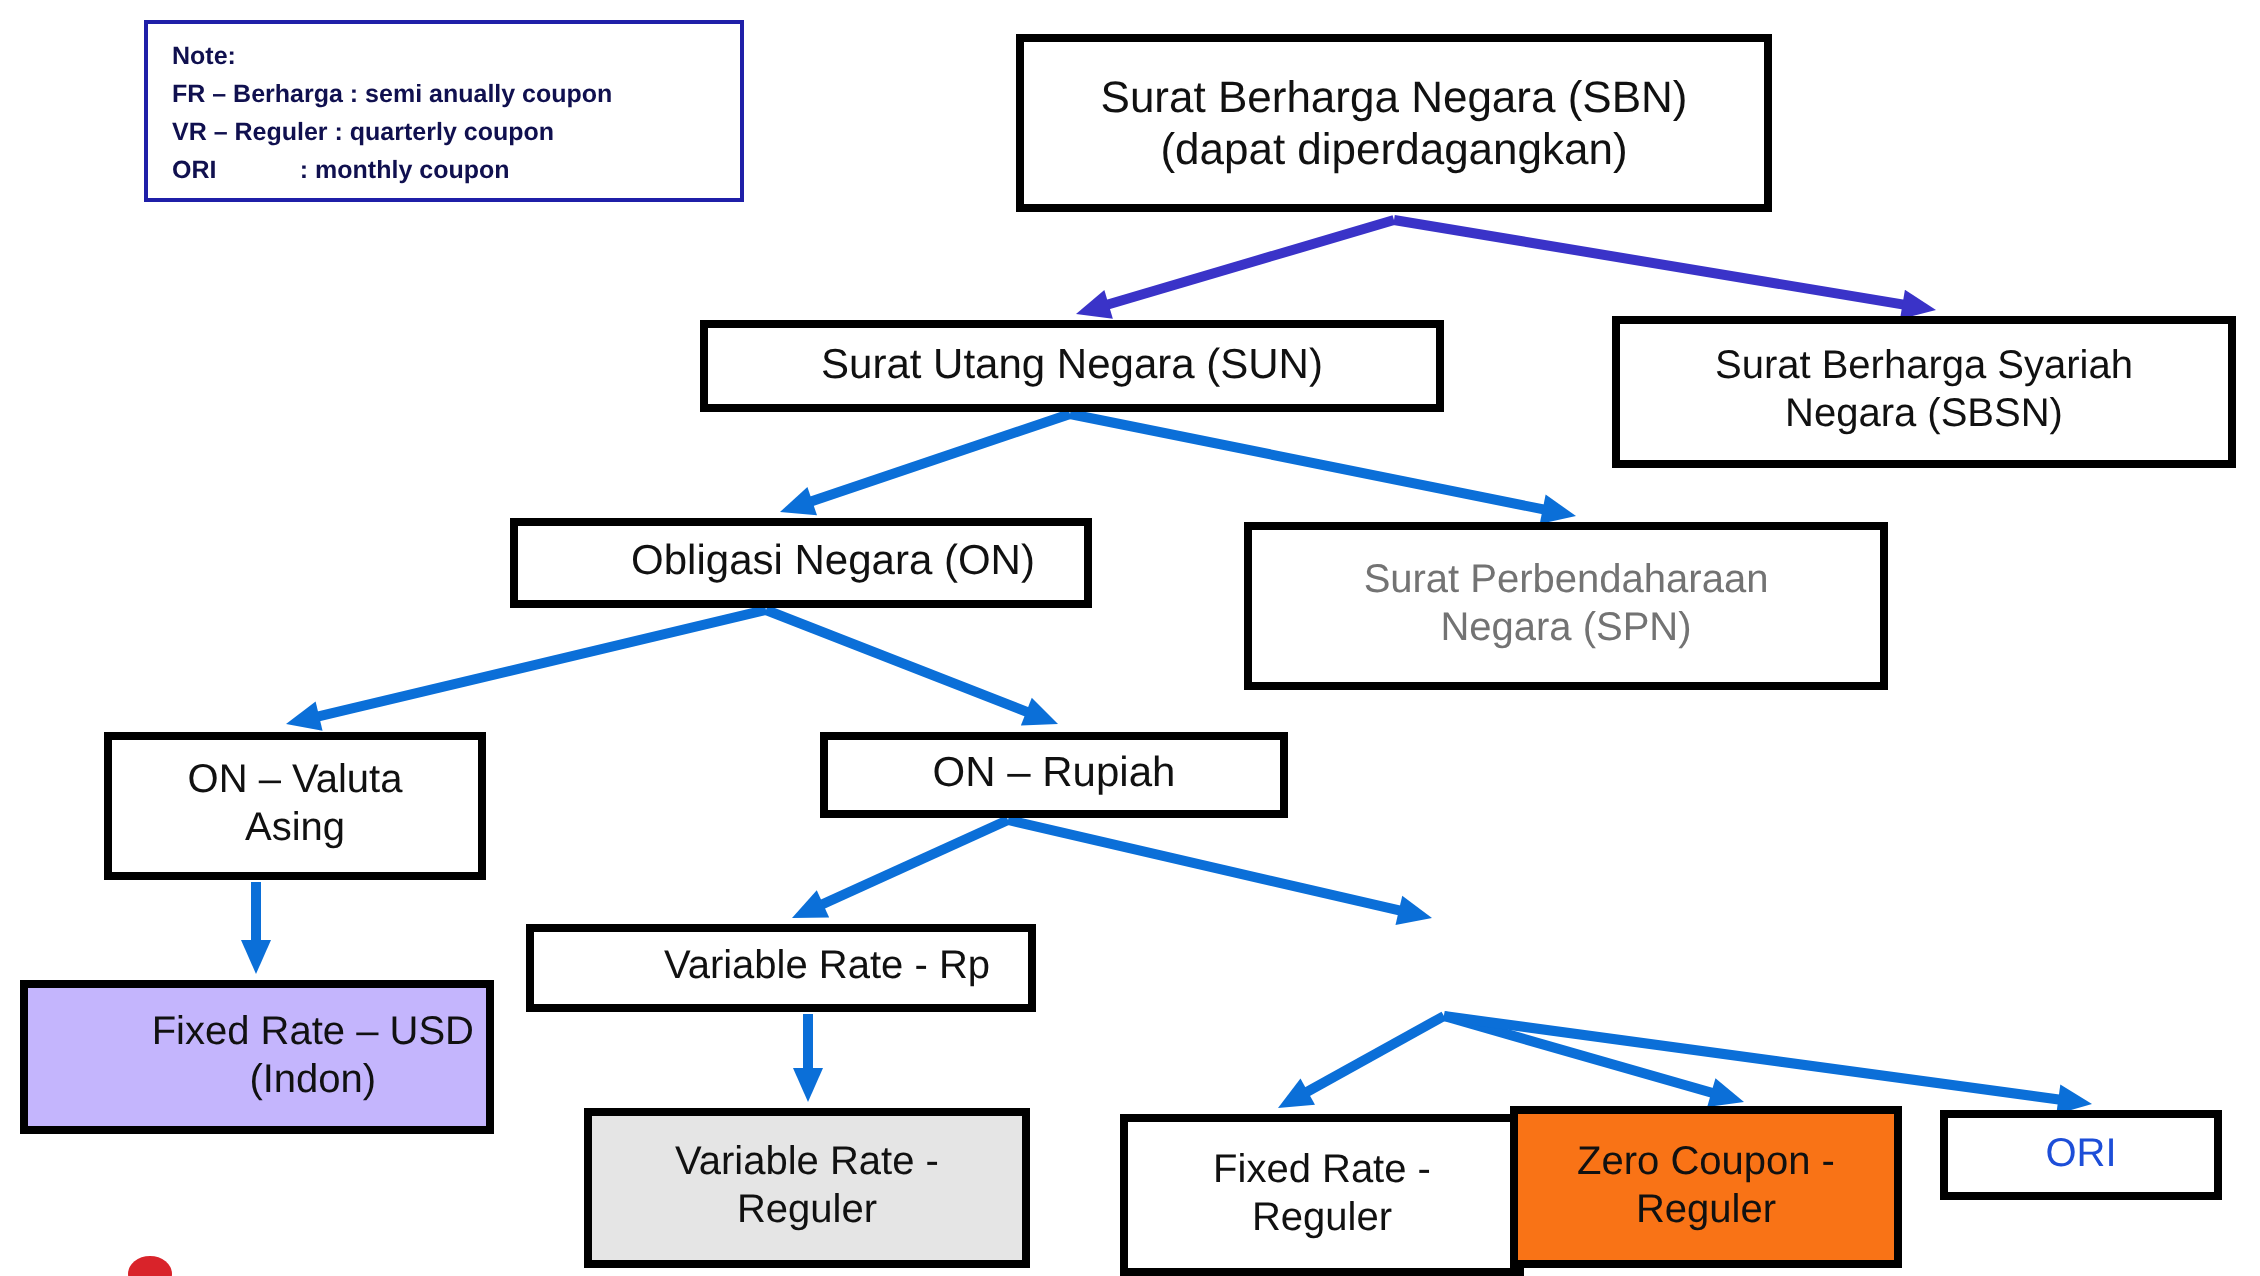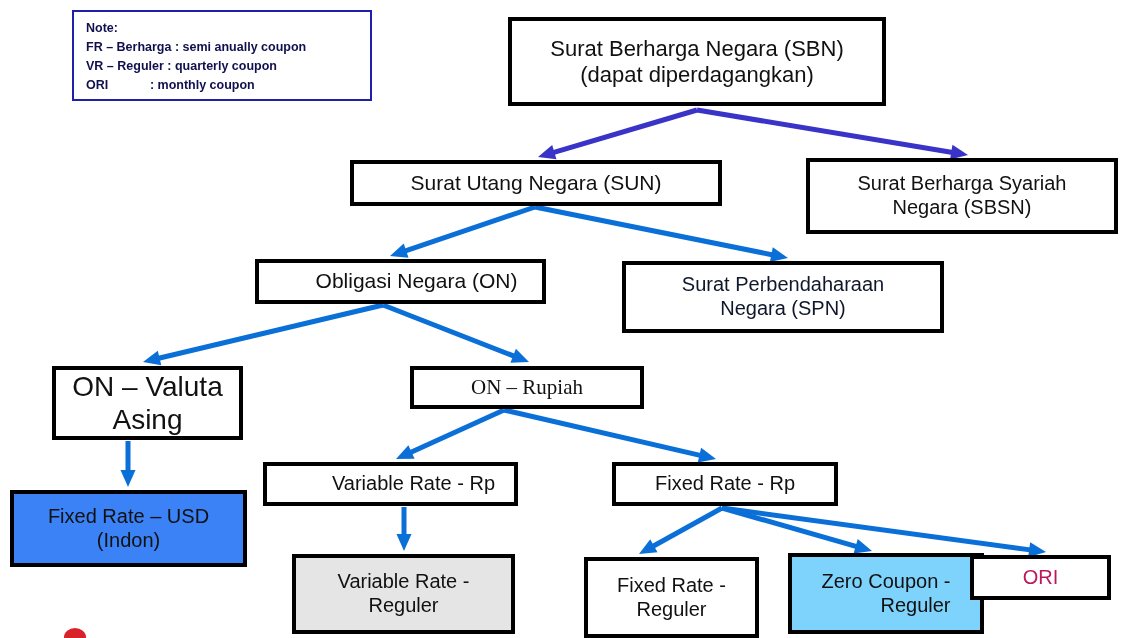--- a/index.html
+++ b/index.html
@@ -146,49 +146,46 @@
     <div class="node" id="node-sbsn" style="left: 806px; top: 158px; width: 312px; height: 76px; border-color: rgb(0, 0, 0); background: rgb(255, 255, 255); color: rgb(17, 17, 17); font-size: 20px;">
       <span class="label">Surat Berharga Syariah
 Negara (SBSN)</span>
     </div>
     <div class="node" id="node-sun" style="left: 350px; top: 160px; width: 372px; height: 46px; border-color: rgb(0, 0, 0); background: rgb(255, 255, 255); color: rgb(17, 17, 17); font-size: 21px;">
       <span class="label">Surat Utang Negara (SUN)</span>
     </div>
     <div class="node" id="node-on" style="left: 255px; top: 259px; width: 291px; height: 45px; border-color: rgb(0, 0, 0); background: rgb(255, 255, 255); color: rgb(17, 17, 17); font-size: 21px; padding-left: 32px;">
       <span class="label">Obligasi Negara (ON)</span>
     </div>
-    <div class="node" id="node-spn" style="left: 622px; top: 261px; width: 322px; height: 72px; border-color: rgb(0, 0, 0); background: rgb(255, 255, 255); color: #0f172a; font-size: 20px;">
+    <div class="node" id="node-spn" style="left: 622px; top: 261px; width: 322px; height: 84px; border-color: rgb(0, 0, 0); background: rgb(255, 255, 255); color: #737373; font-size: 20px;">
       <span class="label">Surat Perbendaharaan
 Negara (SPN)</span>
     </div>
-    <div class="node" id="node-on-valas" style="left: 52px; top: 366px; width: 191px; height: 74px; border-color: rgb(0, 0, 0); background: rgb(255, 255, 255); color: rgb(17, 17, 17); font-size: 28px;">
+    <div class="node" id="node-on-valas" style="left: 52px; top: 366px; width: 191px; height: 74px; border-color: rgb(0, 0, 0); background: rgb(255, 255, 255); color: rgb(17, 17, 17); font-size: 20px;">
       <span class="label">ON – Valuta
 Asing</span>
     </div>
-    <div class="node" id="node-on-rupiah" style="left: 410px; top: 366px; width: 234px; height: 43px; border-color: rgb(0, 0, 0); background: rgb(255, 255, 255); color: rgb(17, 17, 17); font-size: 21px; font-family: Liberation Serif, serif;">
+    <div class="node" id="node-on-rupiah" style="left: 410px; top: 366px; width: 234px; height: 43px; border-color: rgb(0, 0, 0); background: rgb(255, 255, 255); color: rgb(17, 17, 17); font-size: 21px;">
       <span class="label">ON – Rupiah</span>
     </div>
-    <div class="node" id="node-fr-usd" style="left: 10px; top: 490px; width: 237px; height: 77px; border-color: rgb(0, 0, 0); background: #3b82f6; color: rgb(17, 17, 17); font-size: 20px;">
+    <div class="node" id="node-fr-usd" style="left: 10px; top: 490px; width: 237px; height: 77px; border-color: rgb(0, 0, 0); background: #c4b5fd; color: rgb(17, 17, 17); font-size: 20px; justify-content: flex-end;">
       <span class="label">Fixed Rate – USD
 (Indon)</span>
     </div>
     <div class="node" id="node-vr-rp" style="left: 263px; top: 462px; width: 255px; height: 44px; border-color: rgb(0, 0, 0); background: rgb(255, 255, 255); color: rgb(17, 17, 17); font-size: 20px; padding-left: 46px;">
       <span class="label">Variable Rate - Rp</span>
     </div>
-    <div class="node" id="node-fr-rp" style="left: 612px; top: 462px; width: 226px; height: 44px; border-color: rgb(0, 0, 0); background: rgb(255, 255, 255); color: rgb(17, 17, 17); font-size: 20px;">
-      <span class="label">Fixed Rate - Rp</span>
-    </div>
     <div class="node" id="node-vr-reguler" style="left: 292px; top: 554px; width: 223px; height: 80px; border-color: rgb(0, 0, 0); background: #e5e5e5; color: rgb(17, 17, 17); font-size: 20px;">
       <span class="label">Variable Rate -
 Reguler</span>
     </div>
-    <div class="node" id="node-fr-reguler" style="left: 560px; top: 557px; width: 175px; height: 81px; border-color: rgb(0, 0, 0); background: rgb(255, 255, 255); color: rgb(17, 17, 17); font-size: 20px; margin-left: 24px;">
+    <div class="node" id="node-fr-reguler" style="left: 560px; top: 557px; width: 202px; height: 81px; border-color: rgb(0, 0, 0); background: rgb(255, 255, 255); color: rgb(17, 17, 17); font-size: 20px;">
       <span class="label">Fixed Rate -
 Reguler</span>
     </div>
-    <div class="node" id="node-zc-reguler" style="left: 788px; top: 553px; width: 196px; height: 81px; border-color: rgb(0, 0, 0); background: #7dd3fc; color: rgb(17, 17, 17); font-size: 20px; text-align: right;">
+    <div class="node" id="node-zc-reguler" style="left: 755px; top: 553px; width: 196px; height: 81px; border-color: rgb(0, 0, 0); background: #f97316; color: rgb(17, 17, 17); font-size: 20px;">
       <span class="label">Zero Coupon -
 Reguler</span>
     </div>
-    <div class="node" id="node-ori" style="left: 970px; top: 555px; width: 141px; height: 45px; border-color: rgb(0, 0, 0); background: rgb(255, 255, 255); color: #be185d; font-size: 20px;">
+    <div class="node" id="node-ori" style="left: 970px; top: 555px; width: 141px; height: 45px; border-color: rgb(0, 0, 0); background: rgb(255, 255, 255); color: #1d4ed8; font-size: 20px;">
       <span class="label">ORI</span>
     </div>
   </div>
 
 </body></html>

